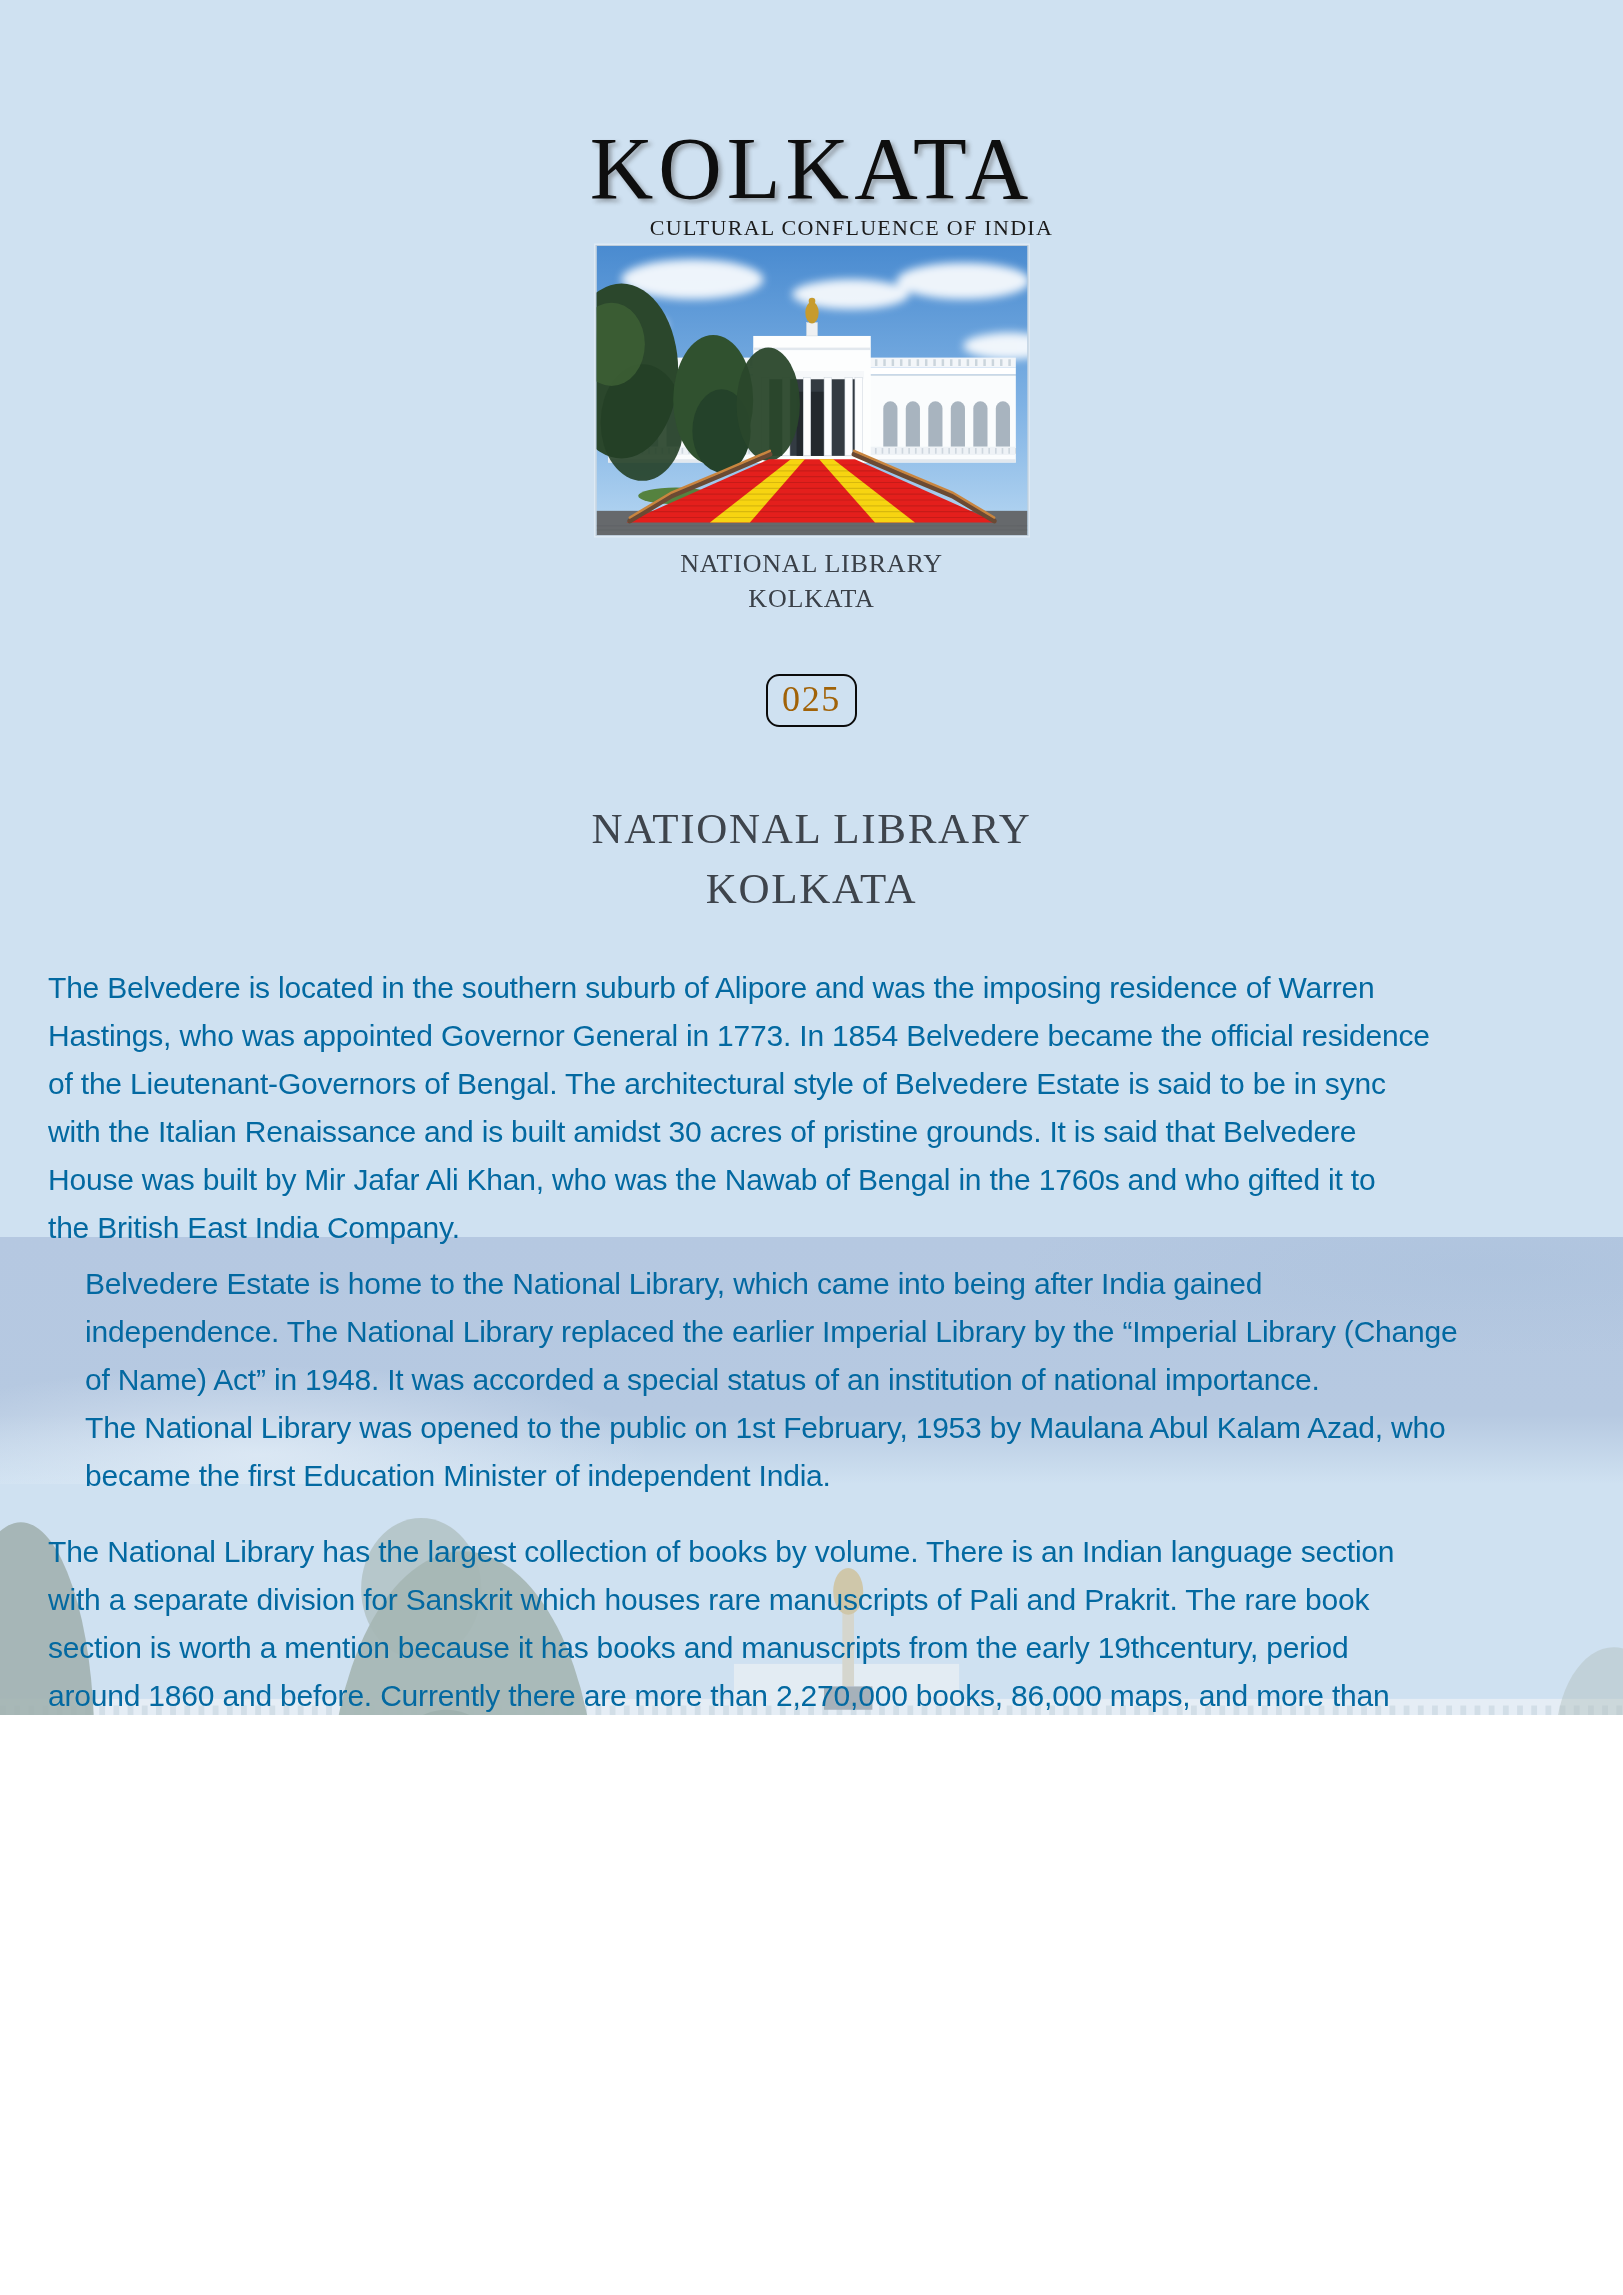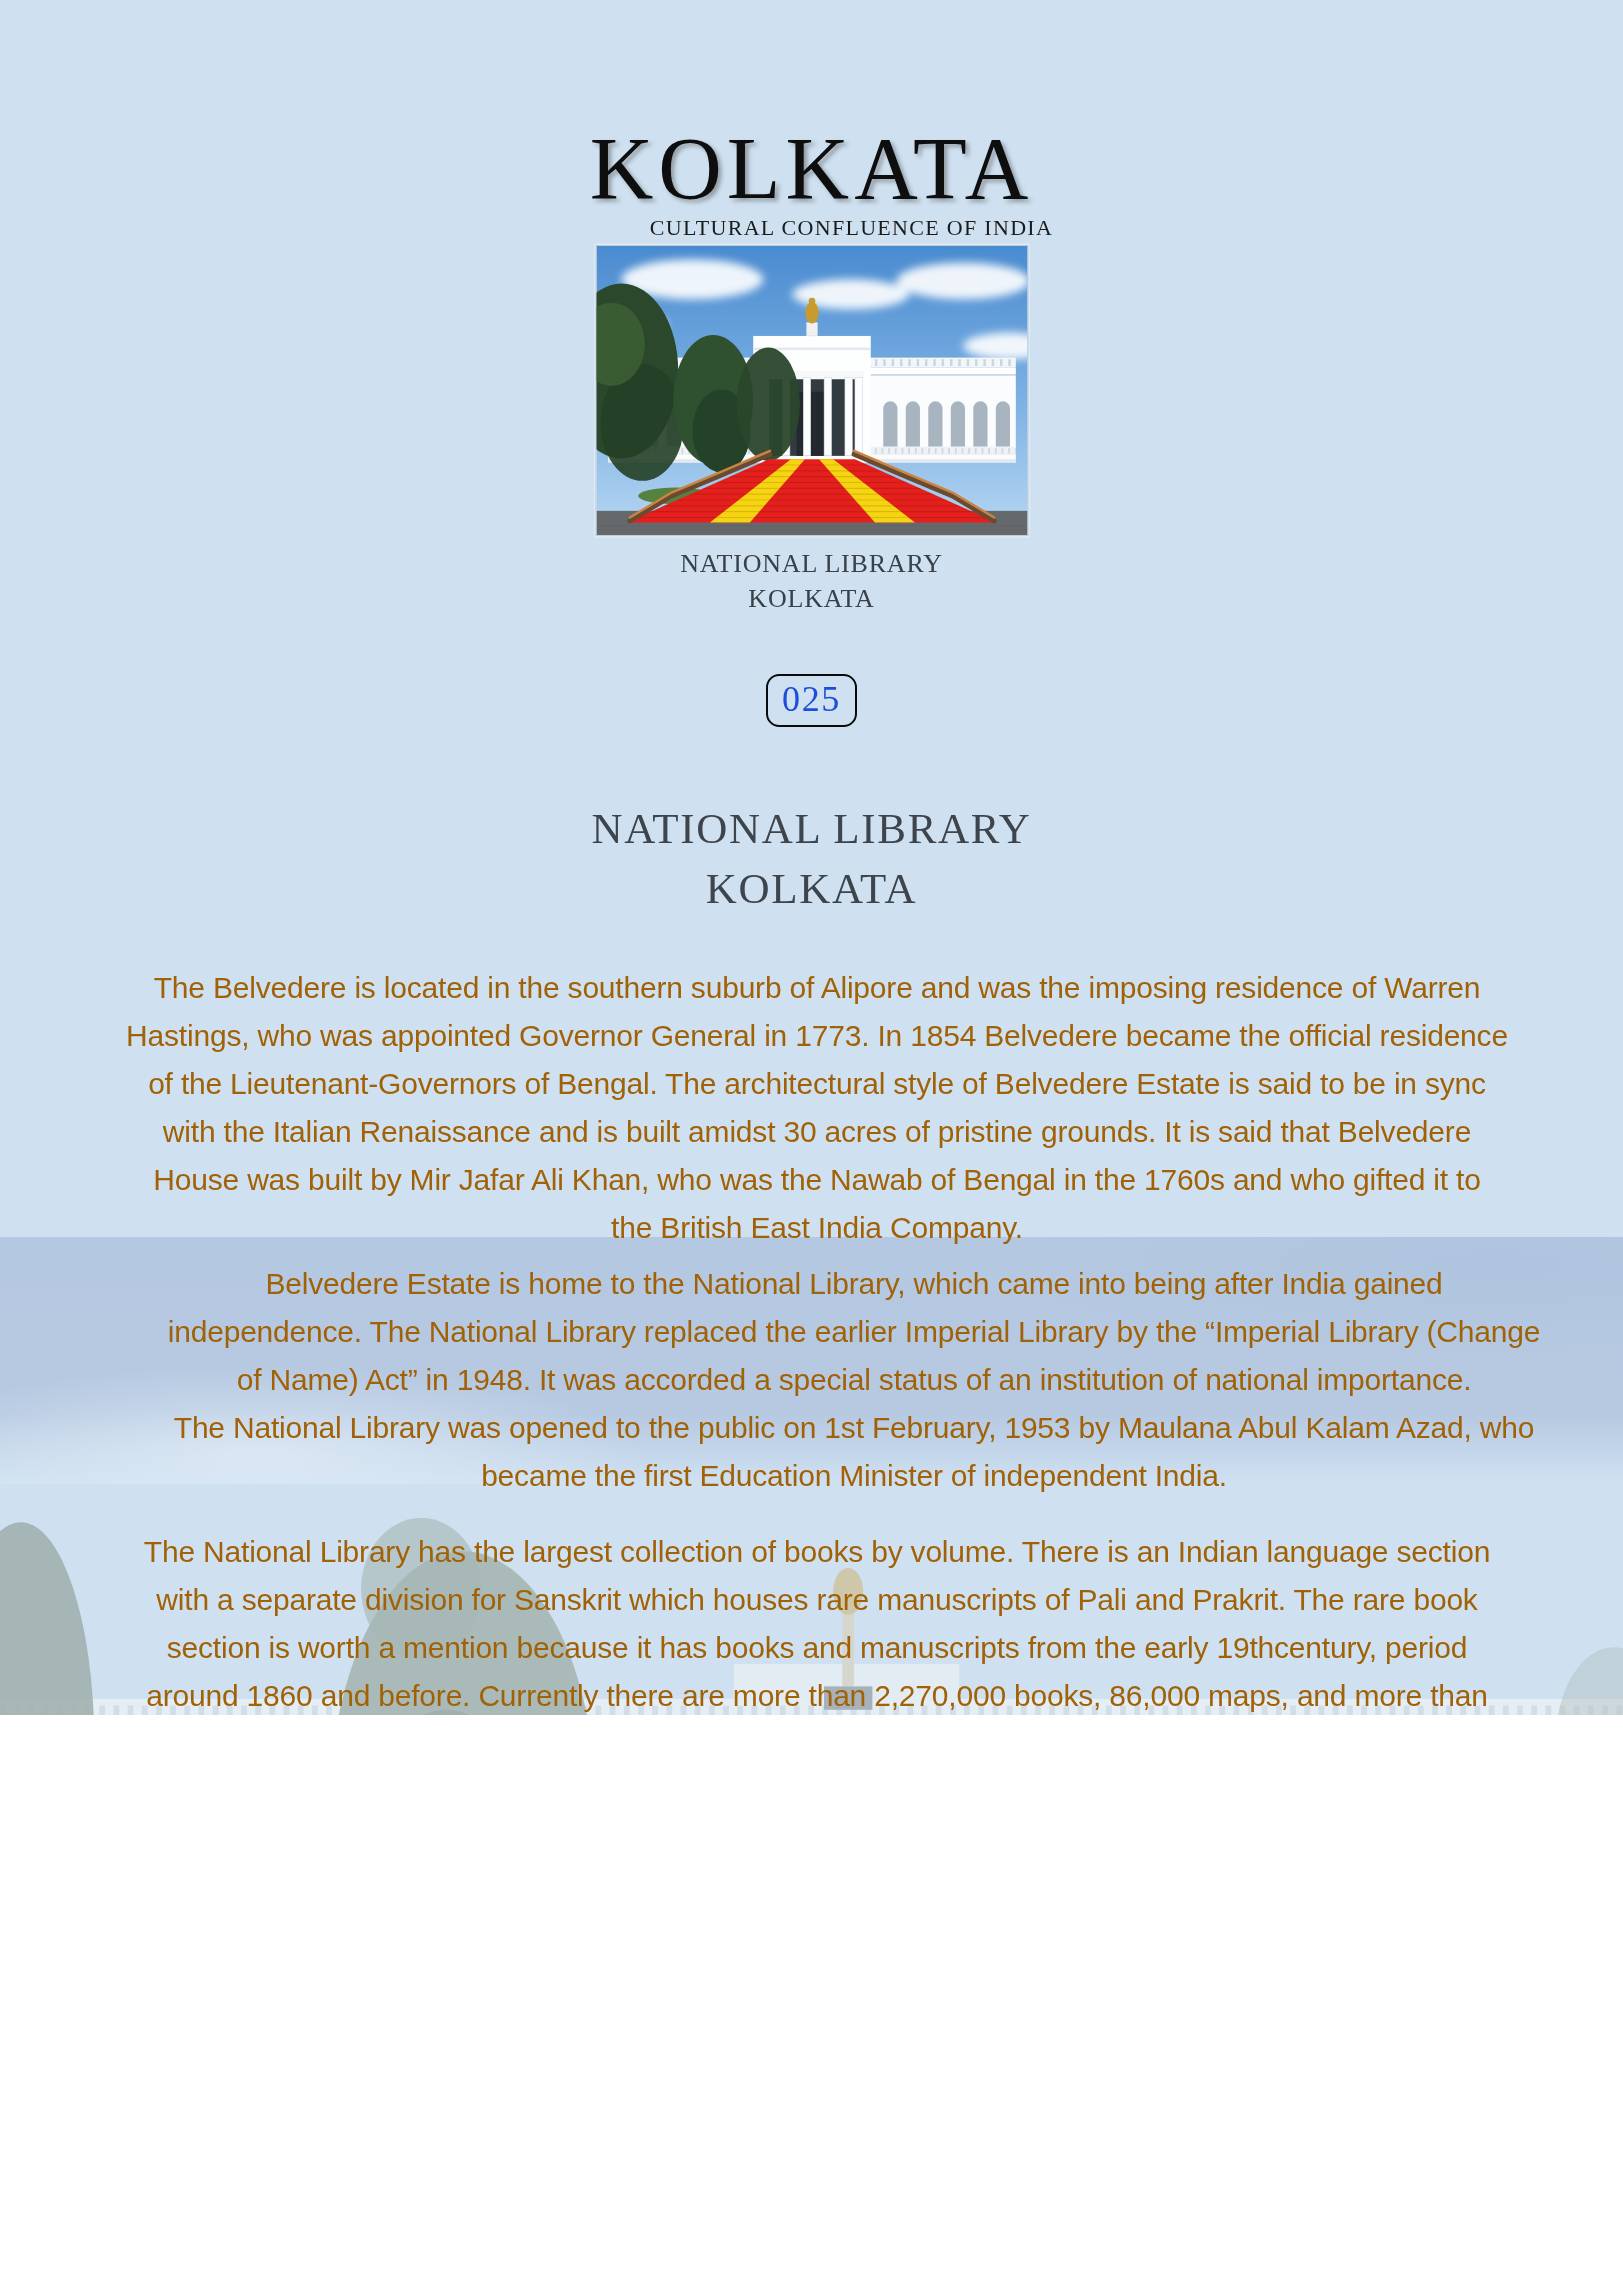--- a/index.html
+++ b/index.html
@@ -53,36 +53,35 @@
     font-size:26px;line-height:35px;letter-spacing:0.8px;
     color:#3a4048;
   }
   .badge-wrap{position:absolute;left:0;top:674px;width:100%;text-align:center;}
   .badge{
     display:inline-block;
     border:2.5px solid #0b0b0b;border-radius:13.3px;
     padding:1.7px 14px 5px 14px;
     font-family:"Liberation Serif", serif;
     font-size:36px;letter-spacing:1.7px;
-    color:#1d4ed8;
+    color:#a16207;
   }
   .heading{
     position:absolute;left:0;top:799px;width:100%;
     margin:0;text-align:center;
     font-family:"Liberation Serif", serif;
     font-weight:normal;
     font-size:43px;line-height:60px;letter-spacing:1.7px;
     color:#3e444c;
   }
   .body{
-    position:absolute;left:58px;width:1518px;margin:0;
+    position:absolute;left:48px;width:1518px;margin:0;
     font-size:30px;line-height:48px;letter-spacing:-0.2px;
-    color:#a16207;
+    color:#0369a1;
     white-space:pre-line;
-    text-align:center;
   }
   .p1{top:964px;}
   .p2{top:1260px;margin-left:37px;}
   .p3{top:1528px;}
 </style>
 </head>
 <body>
 
 <div class="page">
 

